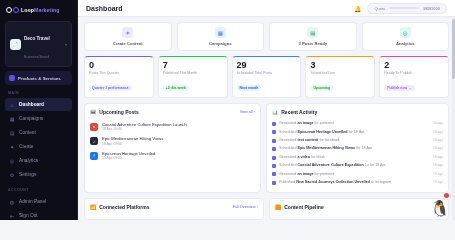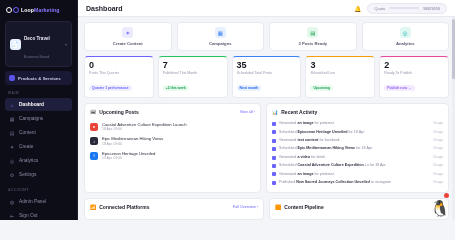--- a/index.html
+++ b/index.html
@@ -264,21 +264,21 @@
             <span class="qa-lbl">3 Posts Ready</span>
           </div>
           <div class="qa">
             <span class="qa-ic" style="background:#e0f7f4;color:#14b8a6">◎</span>
             <span class="qa-lbl">Analytics</span>
           </div>
         </div>
       <div class="kpi-row" id="kpi-row">
           <div class="kpi" style="border-top-color: rgb(108, 99, 255);"><div class="kpi-n">0</div><div class="kpi-l">Posts This Quarter</div><div class="kpi-b" style="background:#eef0ff;color:#6c63ff">Quarter 1 performance</div></div>
           <div class="kpi" style="border-top-color: rgb(34, 197, 94);"><div class="kpi-n">7</div><div class="kpi-l">Published This Month</div><div class="kpi-b" style="background:#e9fbef;color:#16a34a">+2 this week</div></div>
-          <div class="kpi" style="border-top-color: rgb(59, 130, 246);"><div class="kpi-n">35</div><div class="kpi-l">Scheduled Total Posts</div><div class="kpi-b" style="background:#e8f1ff;color:#2563eb">Next month</div></div>
+          <div class="kpi" style="border-top-color: rgb(59, 130, 246);"><div class="kpi-n">29</div><div class="kpi-l">Scheduled Total Posts</div><div class="kpi-b" style="background:#e8f1ff;color:#2563eb">Next month</div></div>
           <div class="kpi" style="border-top-color: rgb(245, 158, 11);"><div class="kpi-n">3</div><div class="kpi-l">Scheduled Live</div><div class="kpi-b" style="background:#e9fbef;color:#16a34a">Upcoming</div></div>
           <div class="kpi" style="border-top-color: rgb(236, 72, 153);"><div class="kpi-n">2</div><div class="kpi-l">Ready To Publish</div><div class="kpi-b" style="background:#f3eaff;color:#8b5cf6">Publish now →</div></div>
         </div>
 
       <div class="panels">
         <div class="panel" style="flex:0 0 177px">
           <div class="p-head">
             <span class="p-ic">🗓</span>
             <span class="p-title">Upcoming Posts</span>
             <span class="p-link">View all ›</span>

